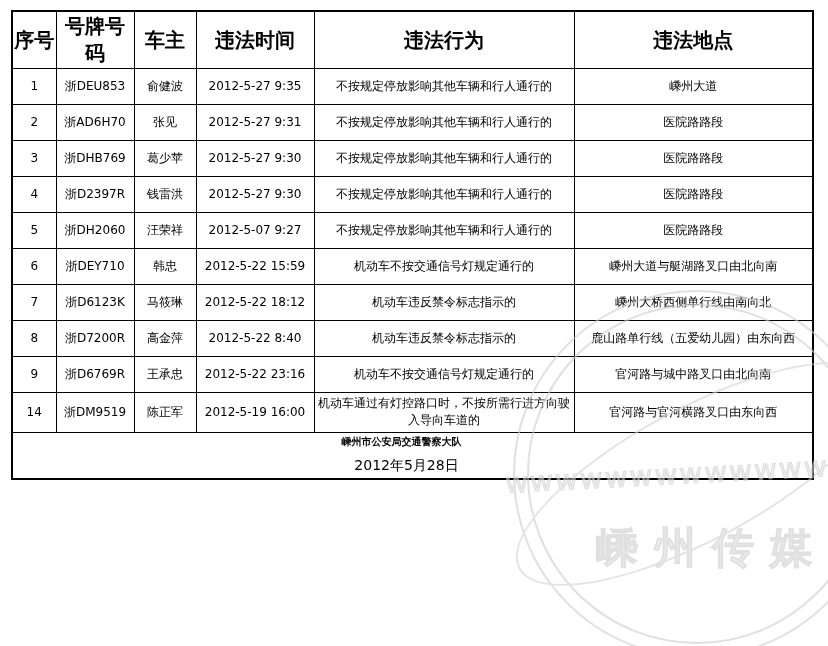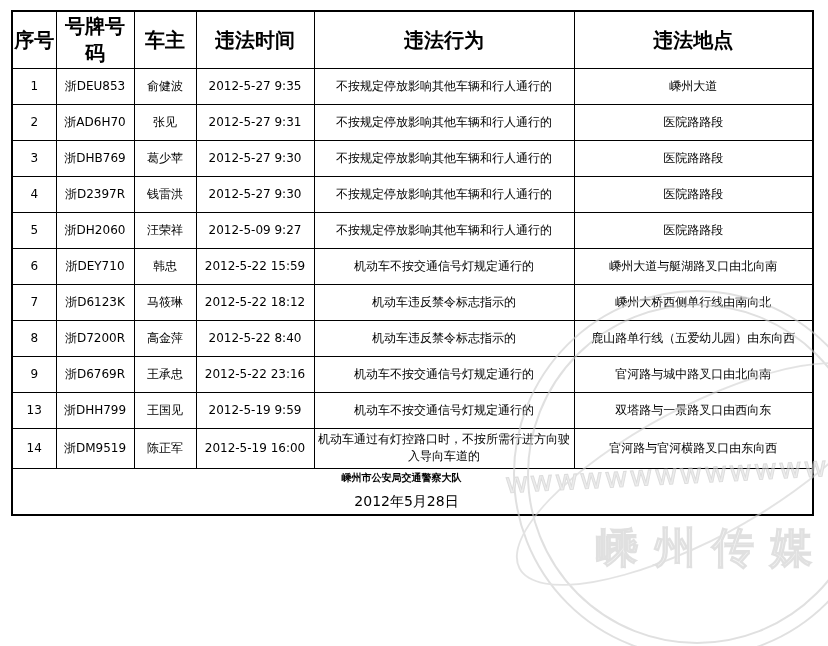--- a/index.html
+++ b/index.html
@@ -174,21 +174,21 @@
           <td>浙D2397R</td>
           <td>钱雷洪</td>
           <td>2012-5-27 9:30</td>
           <td>不按规定停放影响其他车辆和行人通行的</td>
           <td>医院路路段</td>
         </tr>
         <tr>
           <td>5</td>
           <td>浙DH2060</td>
           <td>汪荣祥</td>
-          <td>2012-5-09 9:27</td>
+          <td>2012-5-07 9:27</td>
           <td>不按规定停放影响其他车辆和行人通行的</td>
           <td>医院路路段</td>
         </tr>
         <tr>
           <td>6</td>
           <td>浙DEY710</td>
           <td>韩忠</td>
           <td>2012-5-22 15:59</td>
           <td>机动车不按交通信号灯规定通行的</td>
           <td>嵊州大道与艇湖路叉口由北向南</td>
@@ -209,28 +209,20 @@
           <td>机动车违反禁令标志指示的</td>
           <td>鹿山路单行线（五爱幼儿园）由东向西</td>
         </tr>
         <tr>
           <td>9</td>
           <td>浙D6769R</td>
           <td>王承忠</td>
           <td>2012-5-22 23:16</td>
           <td>机动车不按交通信号灯规定通行的</td>
           <td>官河路与城中路叉口由北向南</td>
-        </tr>
-        <tr>
-          <td>13</td>
-          <td>浙DHH799</td>
-          <td>王国见</td>
-          <td>2012-5-19 9:59</td>
-          <td>机动车不按交通信号灯规定通行的</td>
-          <td>双塔路与一景路叉口由西向东</td>
         </tr>
         <tr>
           <td>14</td>
           <td>浙DM9519</td>
           <td>陈正军</td>
           <td>2012-5-19 16:00</td>
           <td>机动车通过有灯控路口时，不按所需行进方向驶入导向车道的</td>
           <td>官河路与官河横路叉口由东向西</td>
         </tr>
       </tbody>

